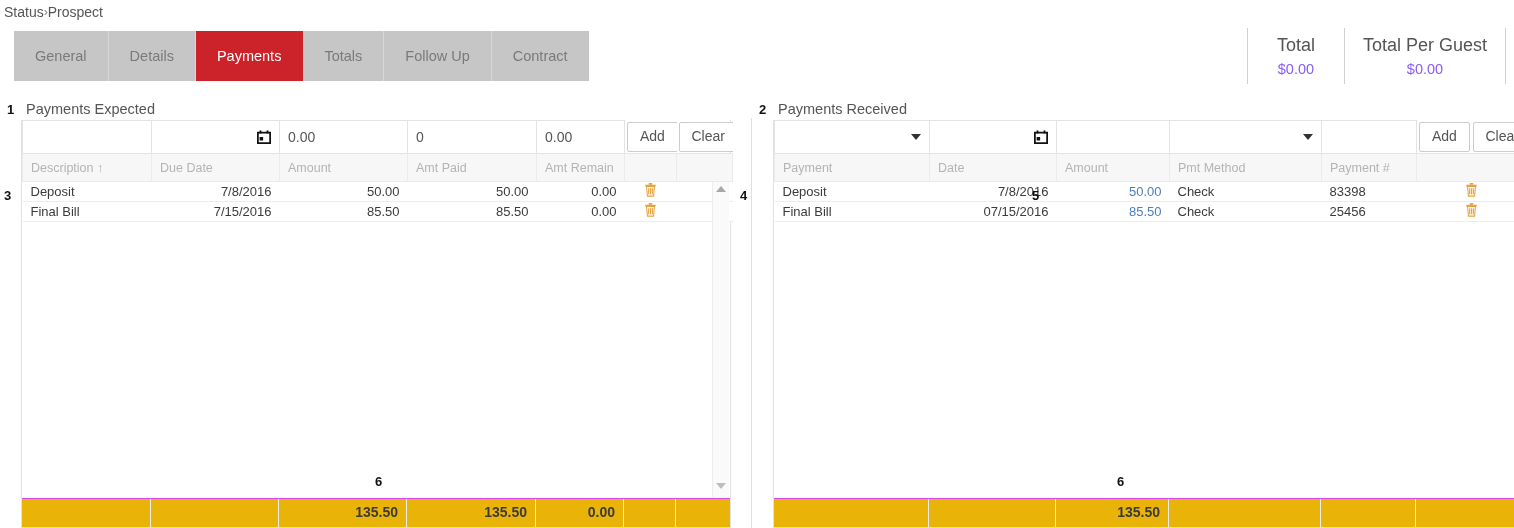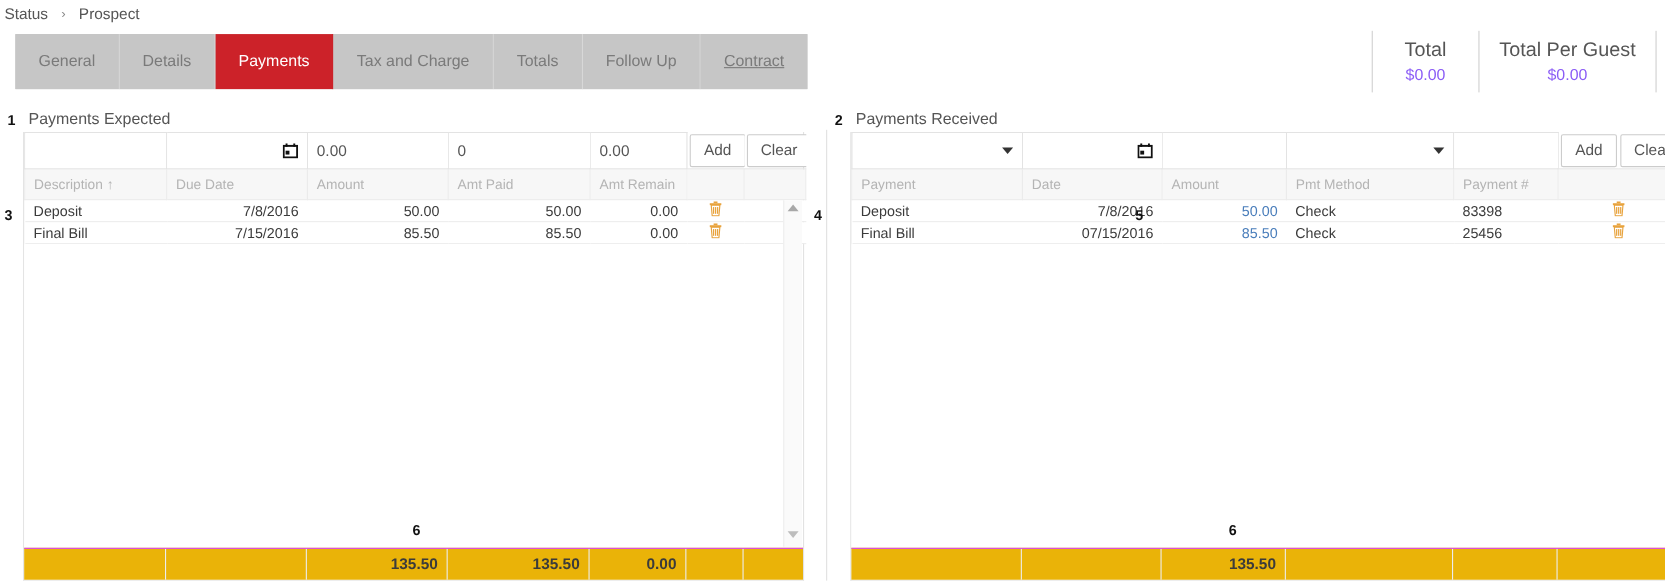--- a/index.html
+++ b/index.html
@@ -19,21 +19,21 @@
 
   
   .breadcrumb {
     position: absolute;
     left: 4px;
     top: 3px;
     font-size: 14px;
     color: #555;
     display: flex;
     align-items: center;
-    gap: 12px;
+    gap: 0;
     height: 18px;
   }
   .breadcrumb .crumb { color: #555; }
   .breadcrumb .sep {
     color: #888;
     font-size: 12px;
   }
 
   
   .tabbar {
@@ -50,21 +50,21 @@
     line-height: 50px;
     padding: 0 21px;
     font-size: 14.5px;
     color: #7a7a7a;
     background: #c6c6c6;
     border-right: 1px solid #d8d8d8;
     white-space: nowrap;
     cursor: pointer;
     box-sizing: border-box;
   }
-  .tab:last-child { border-right: none; text-decoration: underline; }
+  .tab:last-child { border-right: none; }
   .tab.active {
     background: #cc2229;
     color: #ffffff;
     border-right: 1px solid #cc2229;
   }
 
   
   .totals-header {
     position: absolute;
     right: 8px;
@@ -317,21 +317,20 @@
 <div class="breadcrumb">
   <span class="crumb">Status</span>
   <span class="sep">›</span>
   <span class="crumb">Prospect</span>
 </div>
 
 <div class="tabbar">
   <div class="tab">General</div>
   <div class="tab">Details</div>
   <div class="tab active">Payments</div>
-  <div class="tab">Tax and Charge</div>
   <div class="tab">Totals</div>
   <div class="tab">Follow Up</div>
   <div class="tab">Contract</div>
 </div>
 
 <div class="totals-header">
   <div class="totals-divider"></div>
   <div class="total-cell">
     <span class="total-label">Total</span>
     <span class="total-value">$0.00</span>

